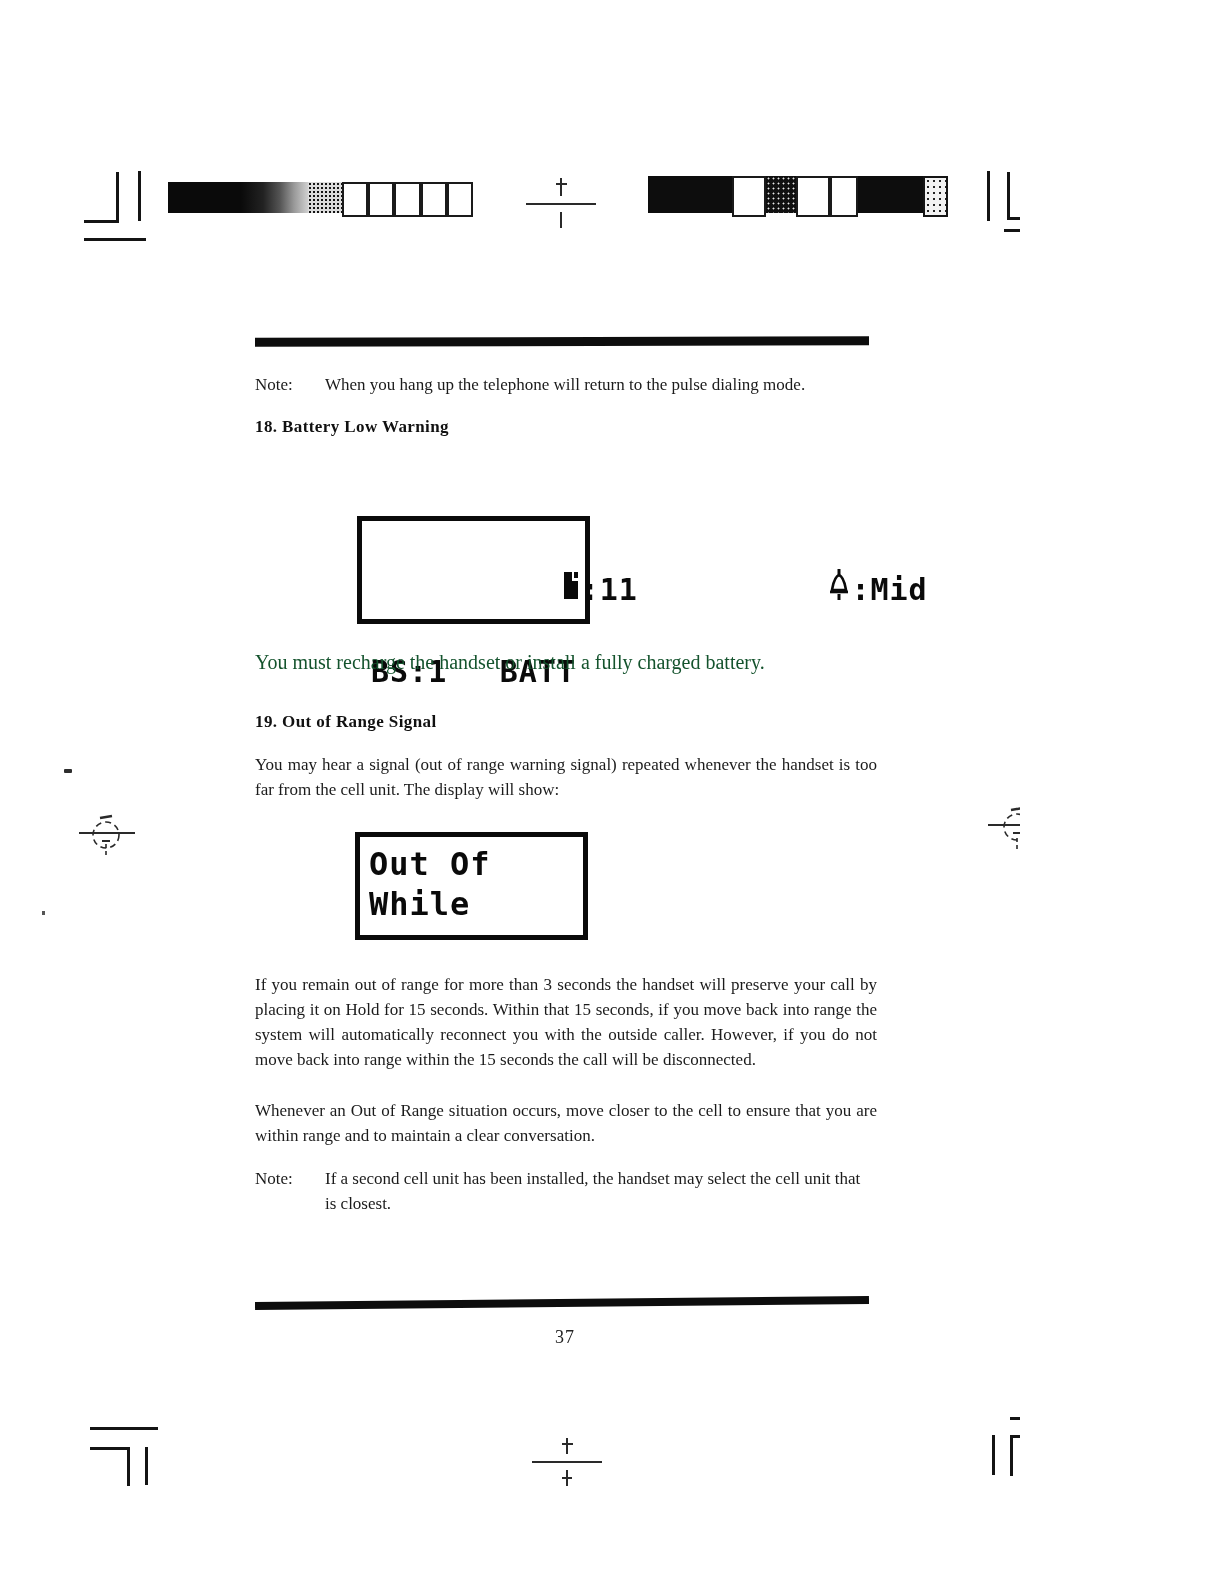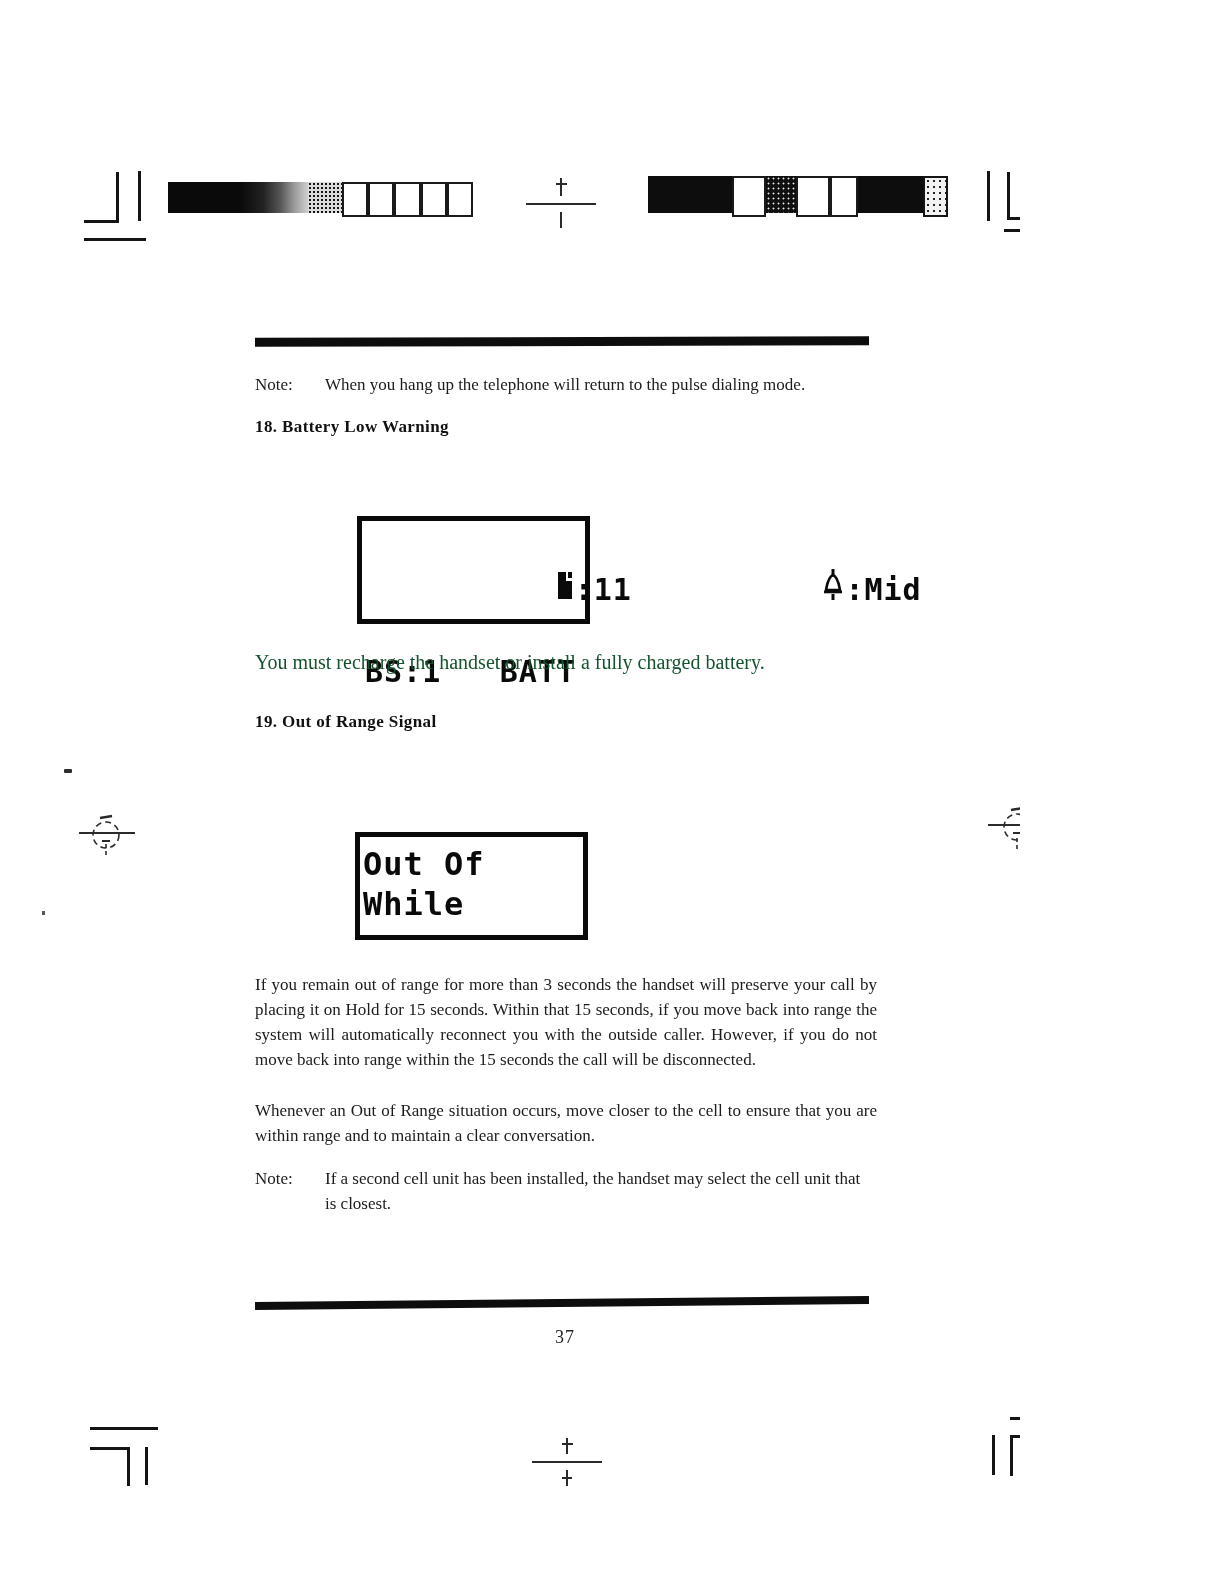--- a/index.html
+++ b/index.html
@@ -33,21 +33,21 @@
   .body-left{font-size:20px;line-height:25px;color:#14532d;}
   .heading{font-size:17px;font-weight:bold;letter-spacing:.4px;color:#111;}
   .note-row{display:flex;font-size:17px;line-height:25px;color:#1b1b1b;}
   .note-label{width:70px;flex:0 0 70px;}
   .page-num{font-size:18px;letter-spacing:1px;color:#222;}
 
   
   .lcd{
     border:5px solid #0a0a0a;background:#fff;
     font-family:"DejaVu Sans Mono",monospace;font-weight:bold;color:#0a0a0a;
-    padding:7px 9px 0 3px;box-sizing:border-box;
+    padding:7px 9px 0 9px;box-sizing:border-box;
   }
   .lcd-line{display:flex;justify-content:space-between;align-items:center;
     font-size:30px;line-height:40px;letter-spacing:1px;white-space:pre;}
   .lcd-line-left{justify-content:flex-start;}
   .lcd-group{display:flex;align-items:center;}
   .lcd-icon{display:inline-block;margin-right:1px;}
 
   
   .reg svg{display:block;}
 </style>
@@ -148,20 +148,21 @@
     </div>
     <div class="lcd-line">
       <span>BS:1</span>
       <span>BATT</span>
     </div>
   </div>
 
   <div class="abs body-left" style="left:255px;top:650px;width:622px;">You must recharge the handset or install a fully charged battery.</div>
 
   <div class="abs heading" style="left:255px;top:712px;">19. Out of Range Signal</div>
+  <div class="abs body-text" style="left:255px;top:752px;width:622px;">You may hear a signal (out of range warning signal) repeated whenever the handset is too far from the cell unit.  The display will show:</div>
 
   <div class="abs lcd" style="left:355px;top:832px;width:233px;height:108px;">
     <div class="lcd-line lcd-line-left">
       <span style="font-size:32px;">Out Of</span>
     </div>
     <div class="lcd-line lcd-line-left">
       <span style="font-size:32px;">While</span>
     </div>
   </div>
 

